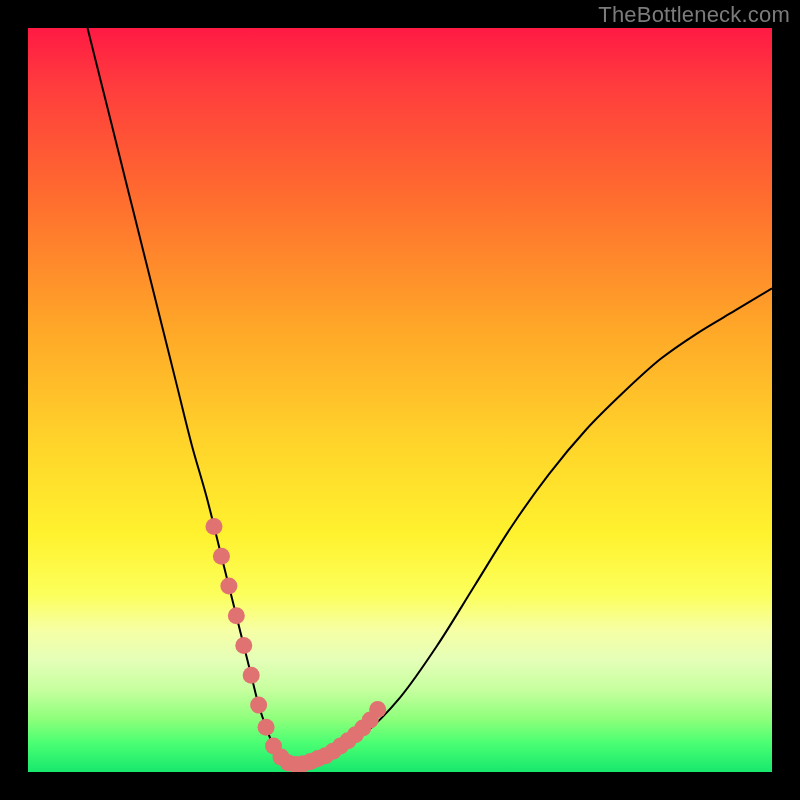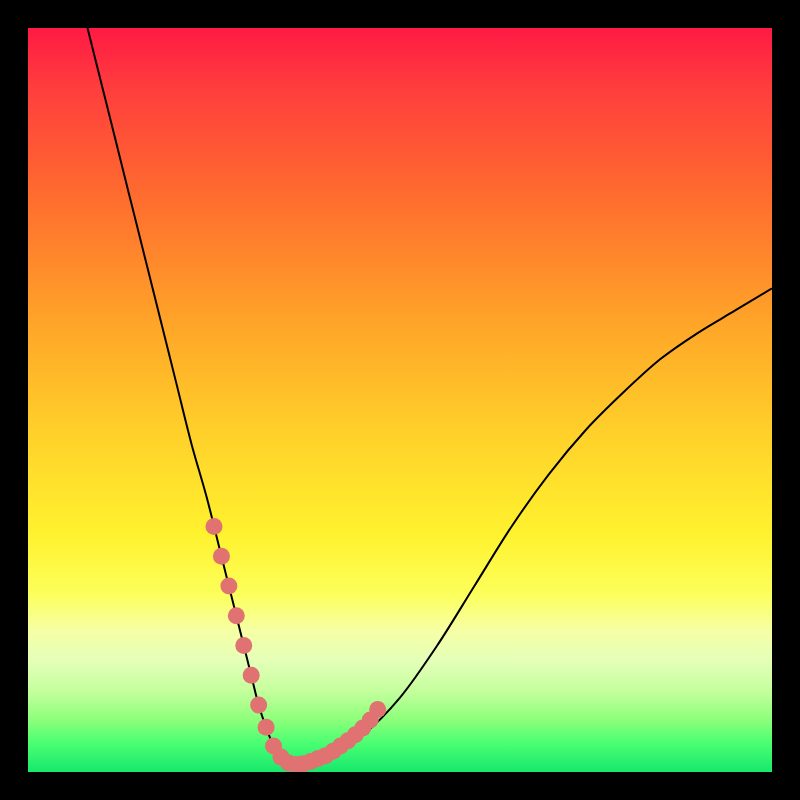--- a/index.html
+++ b/index.html
@@ -96,13 +96,14 @@
           <circle cx="312.47999999999996" cy="717.96" r="8.5" fill="#e07272"></circle>
           <circle cx="319.92" cy="712.752" r="8.5" fill="#e07272"></circle>
           <circle cx="327.36" cy="706.8" r="8.5" fill="#e07272"></circle>
           <circle cx="334.8" cy="700.104" r="8.5" fill="#e07272"></circle>
           <circle cx="342.24" cy="691.92" r="8.5" fill="#e07272"></circle>
           <circle cx="349.68" cy="681.504" r="8.5" fill="#e07272"></circle>
         </g>
     </svg>
   </div>
 
+  <div class="watermark">TheBottleneck.com</div>
 </div>
 
 </body></html>

